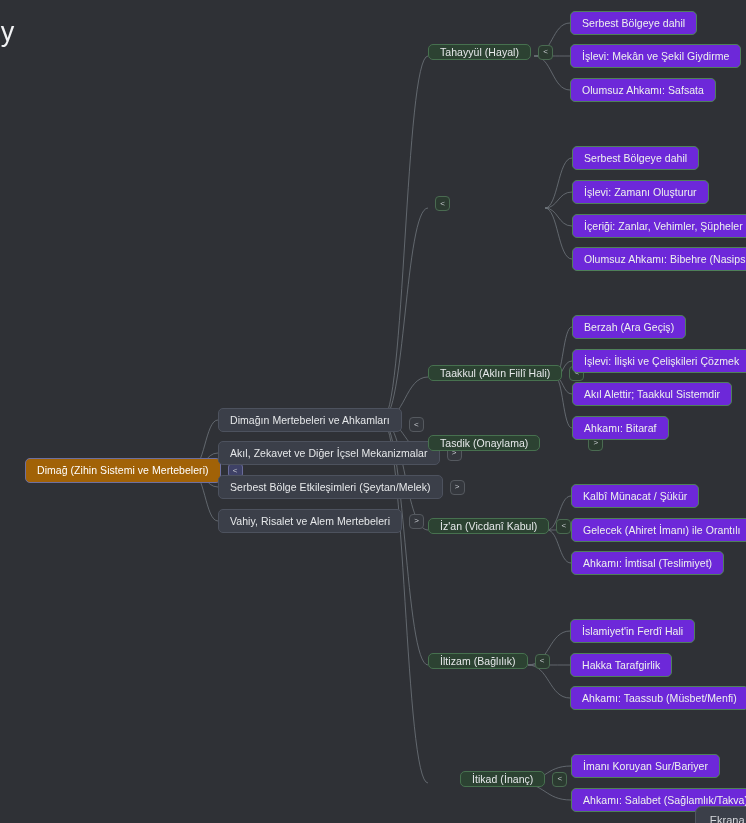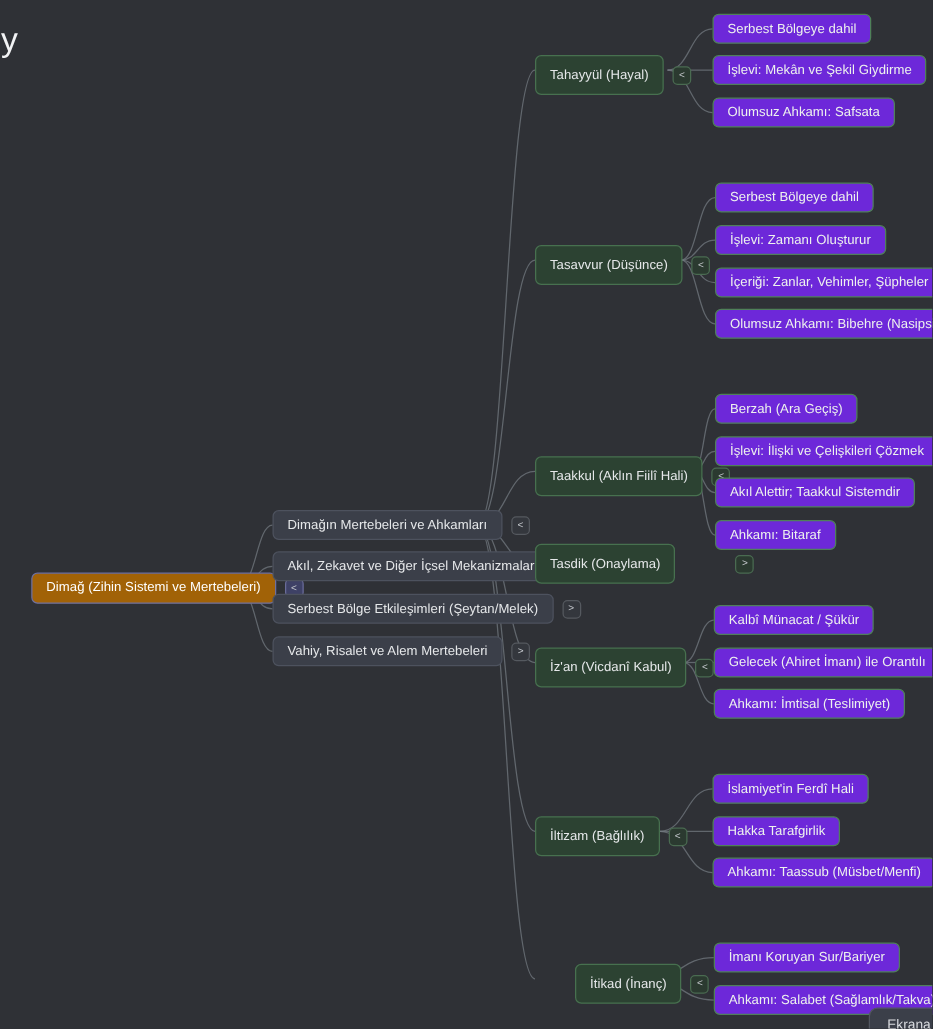--- a/index.html
+++ b/index.html
@@ -80,21 +80,21 @@
   
   .node.lvl1 .node-box {
     background: #3b3f49;
     border-color: #4d525e;
     height: 24px;
   }
   
   .node.lvl2 .node-box {
     background: #2c4232;
     border-color: #47714f;
-    height: 32px;
+    height: 16px;
   }
   
   .node.lvl3 .node-box {
     background: #6d28d9;
     border-color: #4f8059;
     height: 24px;
     color: #eef2ee;
   }
 
   
@@ -183,21 +183,21 @@
 
     <path d="M519,783 C545,783 545,766 571,766"></path>
     <path d="M519,783 C545,783 545,800 571,800"></path>
   </svg>
 
   <div class="node root" style="left:25px; top:458px;">
     <div class="node-box">Dimağ (Zihin Sistemi ve Mertebeleri)</div>
     <div class="toggle">&lt;</div>
   </div>
 
-  <div class="node lvl1" style="left:218px; top:408px;">
+  <div class="node lvl1" style="left:218px; top:408px;align-items:flex-end;">
     <div class="node-box">Dimağın Mertebeleri ve Ahkamları</div>
     <div class="toggle">&lt;</div>
   </div>
 
   <div class="node lvl1" style="left:218px; top:441px;">
     <div class="node-box">Akıl, Zekavet ve Diğer İçsel Mekanizmalar</div>
     <div class="toggle">&gt;</div>
   </div>
 
   <div class="node lvl1" style="left:218px; top:475px;justify-content:flex-end;">
@@ -209,21 +209,20 @@
     <div class="node-box">Vahiy, Risalet ve Alem Mertebeleri</div>
     <div class="toggle">&gt;</div>
   </div>
 
   <div class="node lvl2" style="left:428px; top:44px;">
     <div class="node-box">Tahayyül (Hayal)</div>
     <div class="toggle">&lt;</div>
   </div>
 
   <div class="node lvl2" style="left:428px; top:196px;">
-    <div class="node-box">Tasavvur (Düşünce)</div>
     <div class="toggle">&lt;</div>
   </div>
 
   <div class="node lvl2" style="left:428px; top:365px;">
     <div class="node-box">Taakkul (Aklın Fiilî Hali)</div>
     <div class="toggle">&lt;</div>
   </div>
 
   <div class="node lvl2" style="left:428px; top:435px;gap:41px;">
     <div class="node-box">Tasdik (Onaylama)</div>

